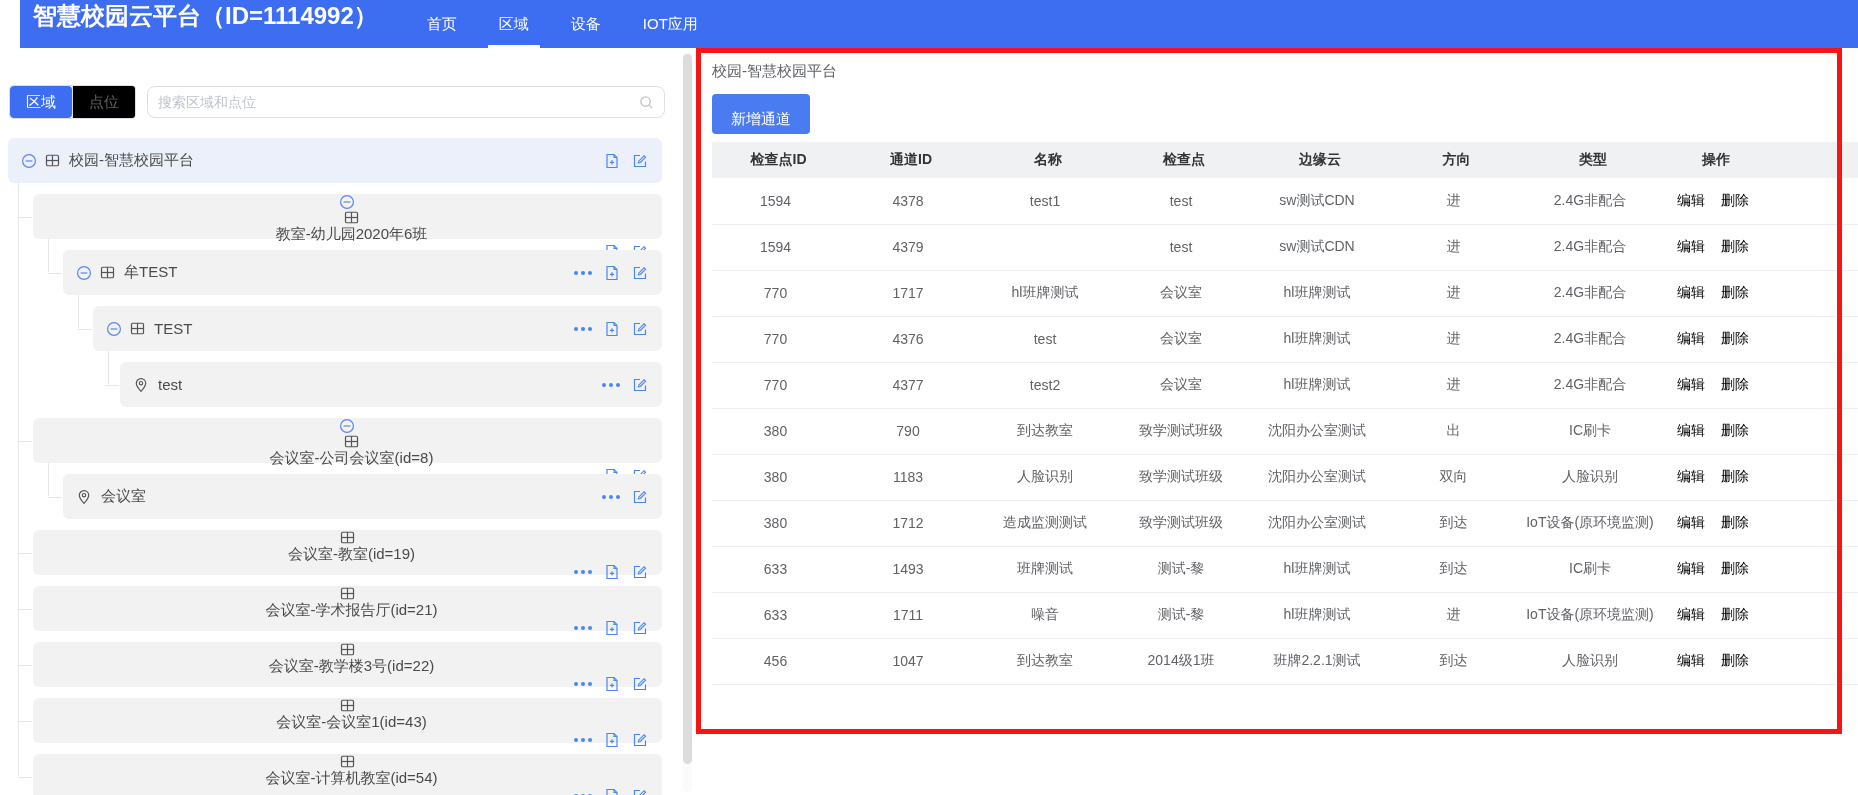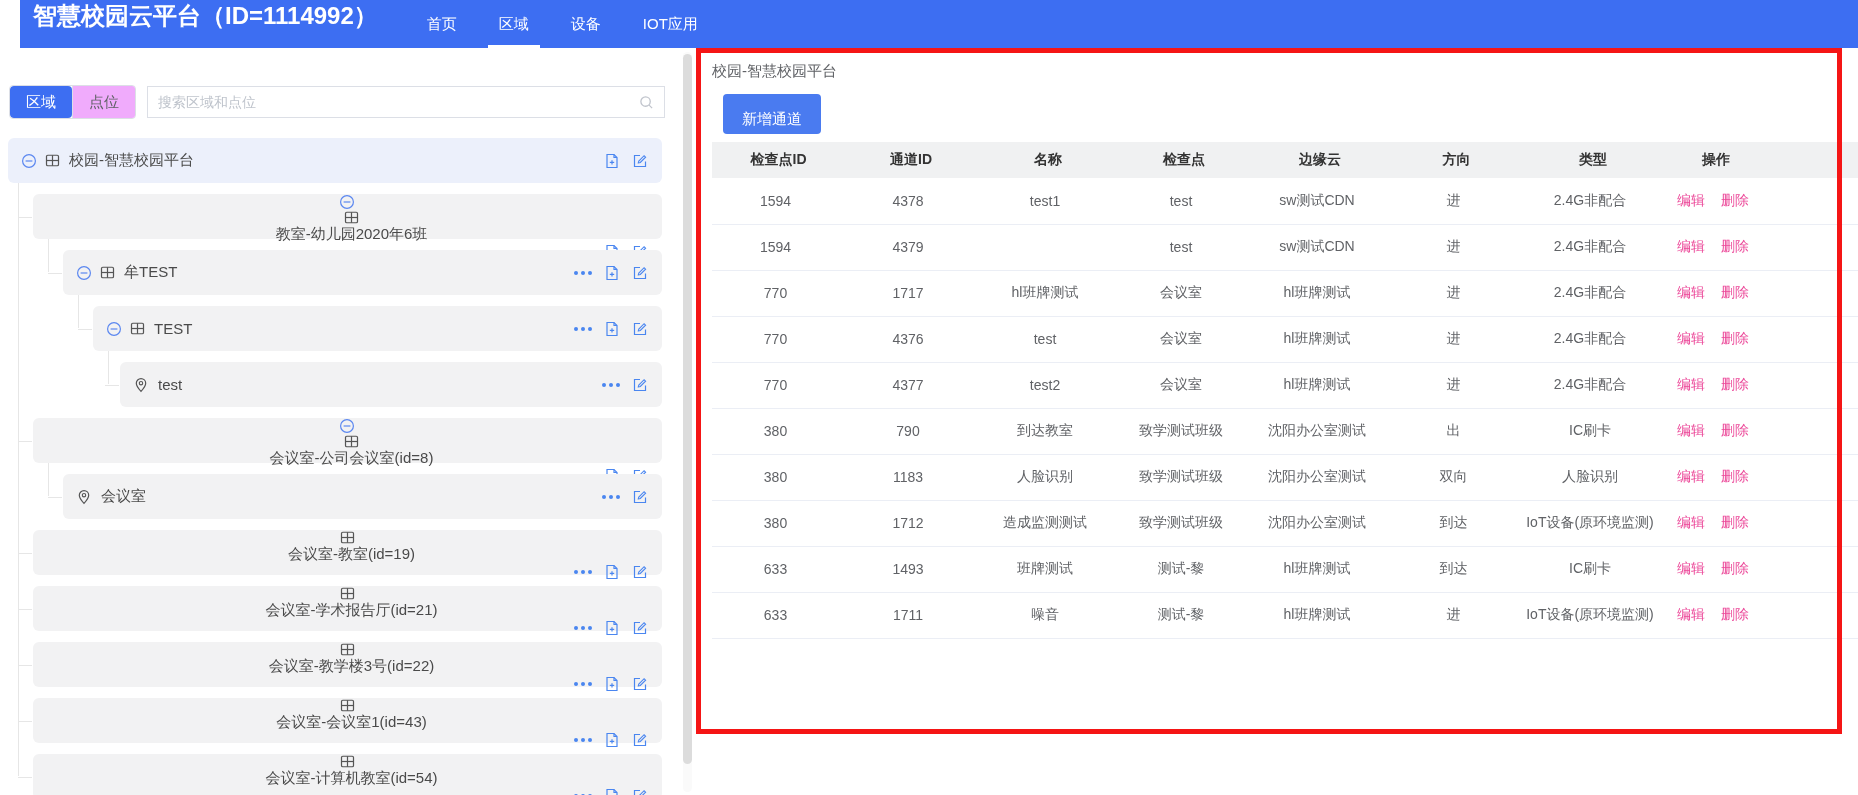--- a/index.html
+++ b/index.html
@@ -16,24 +16,24 @@
   .nav { display:flex; margin-left:28px; height:48px; }
   .nav-item { position:relative; color:#fff; font-size:15px; font-weight:normal;
     line-height:48px; padding:0 21px; cursor:pointer; }
   .nav-item.active::after { content:""; position:absolute; left:10px; right:10px; bottom:0;
     height:3px; background:#fff; }
   
   .sidebar { position:absolute; left:0; top:48px; width:695px; height:747px; background:#fff; }
   .side-controls { display:flex; align-items:center; padding:37px 30px 0 9px; }
   .tab-group { display:flex; border:1px solid #dcdfe6; border-radius:4px; overflow:hidden; flex:none; }
   .tab { height:32px; line-height:32px; padding:0 16px; font-size:15px; cursor:pointer;
-    color:#606266; background:#f0abfc; }
+    color:#606266; background:#000000; }
   .tab.active { background:#3d6ef2; color:#fff; border-radius:4px; }
   .tab + .tab { border-left:1px solid #dcdfe6; }
-  .search-box { flex:1; height:32px; border:1px solid #dcdfe6; border-radius:0;
+  .search-box { flex:1; height:32px; border:1px solid #dcdfe6; border-radius:8px;
     margin-left:11px; display:flex; align-items:center; padding:0 10px; }
   .search-box input { flex:1; border:none; outline:none; font-size:14px; color:#606266;
     font-family:inherit; background:transparent; }
   .search-box input::placeholder { color:#bfc4cc; }
   
   .tree { position:relative; margin-top:19px; padding-left:0; }
   .guide { position:absolute; width:1px; background:#e6e6e6; }
   .tree-row { position:relative; height:45px; margin-bottom:11px; margin-right:33px;
     background:#f2f2f3; border-radius:6px; display:flex; align-items:center;
     padding:0 14px 0 13px; cursor:pointer; }
@@ -54,30 +54,30 @@
   .pin-icon, .grid-icon { margin-left:8px; }
   .exp-icon + .grid-icon { margin-left:8px; }
   
   .side-scroll { position:absolute; right:3px; top:4px; width:9px; height:740px;
     background:#fafafa; border-radius:5px; }
   .side-scroll .thumb { position:absolute; left:0; top:2px; width:9px; height:96%;
     background:#dcdcdc; border-radius:5px; }
   
   .main { position:absolute; left:695px; top:48px; width:1163px; height:747px; background:#fff; }
   .main-title { position:absolute; left:17px; top:14px; font-size:15px; color:#606266; }
-  .add-btn { position:absolute; left:28px; top:46px; height:40px; padding:16px 19px;
+  .add-btn { position:absolute; left:17px; top:46px; height:40px; padding:16px 19px;
     background:#4a7bf0; color:#fff; font-size:15px; border:none; border-radius:4px;
     cursor:pointer; font-family:inherit; }
   .table-wrap { position:absolute; left:17px; top:94px; right:0; }
   table { width:100%; border-collapse:collapse; table-layout:fixed; }
   thead th { height:36px; background:#f0f1f2; font-size:14px; font-weight:bold;
     color:#333; text-align:center;padding-left:6px; }
   tbody td { height:46px; border-bottom:1px solid #ebeef5; font-size:14px;
     color:#606266; text-align:center; white-space:nowrap; overflow:hidden; }
-  .link { color:#ec4899; cursor:pointer; }
+  .link { color:#000000; cursor:pointer; }
   .link + .link { margin-left:12px; }
   
   .annotation { position:absolute; left:696px; top:48px; width:1146px; height:686px;
     border:5px solid #f51515; pointer-events:none; z-index:9; }
 </style>
 </head>
 <body>
 
 <div class="header">
   <div class="header-title">智慧校园云平台（ID=1114992）</div>
@@ -683,18 +683,32 @@
             <td>hl班牌测试</td>
             <td>进</td>
             <td>IoT设备(原环境监测)</td>
             <td>
               <span class="link">编辑</span>
               <span class="link">删除</span>
             </td>
             <td></td>
           </tr>
 
+          <tr>
+            <td>456</td>
+            <td>1047</td>
+            <td>到达教室</td>
+            <td>2014级1班</td>
+            <td>班牌2.2.1测试</td>
+            <td>到达</td>
+            <td>人脸识别</td>
+            <td>
+              <span class="link">编辑</span>
+              <span class="link">删除</span>
+            </td>
+            <td></td>
+          </tr>
         </tbody>
     </table>
   </div>
 </div>
 
 <div class="annotation"></div>
 
 </body></html>

